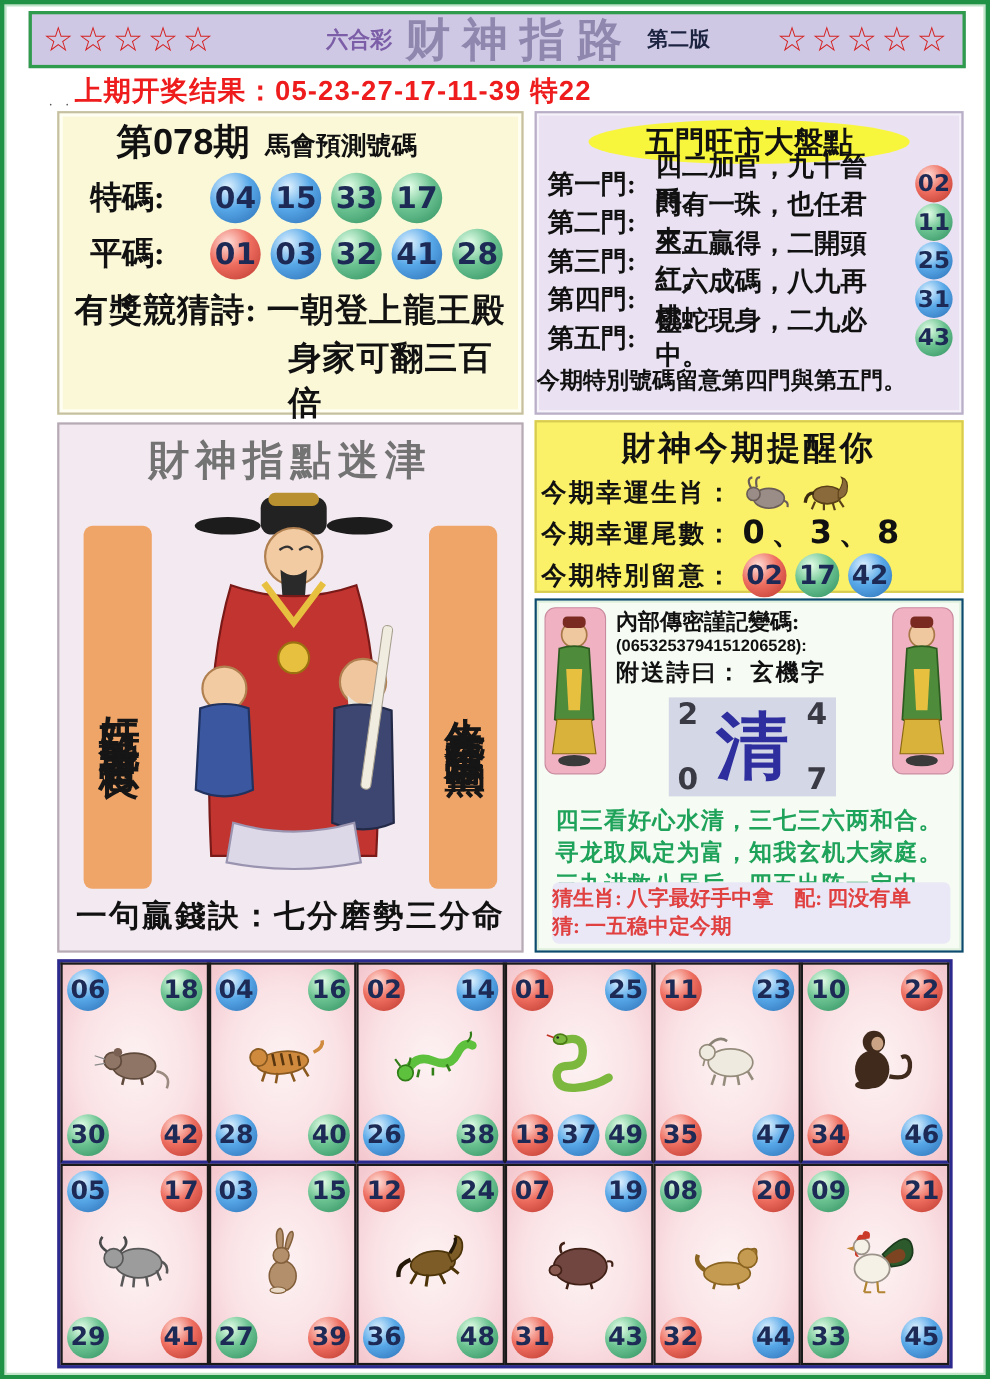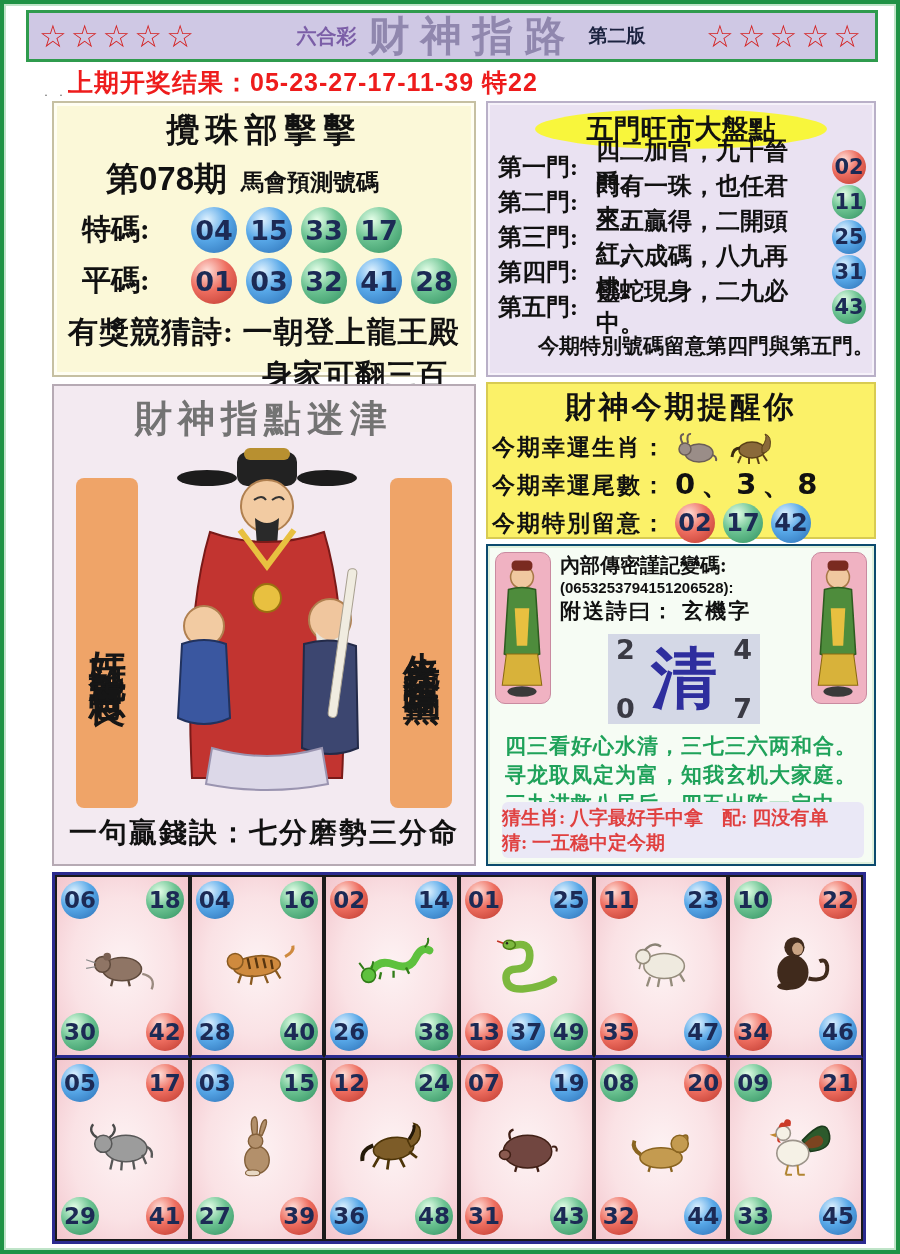--- a/index.html
+++ b/index.html
@@ -48,21 +48,21 @@
   [data-color="green"]{background:radial-gradient(circle at 35% 28%,#e6ffe9 0%,#6cc392 45%,#2f8f5f 100%);}
 
   
   .doors-box{left:482px;top:97px;width:390px;height:276px;background:#eae2f2;border:2px solid #b9b0c8;
              box-shadow:inset 0 0 0 2px #f6f2fa;}
   .doors-title{width:292px;height:40px;margin:6px auto 0;background:#f8f63c;border-radius:50%;
                display:flex;align-items:center;justify-content:center;font-size:27px;font-weight:bold;color:#111;}
   .door-row{display:flex;align-items:center;padding:0 8px 0 10px;height:35px;gap:2px;}
   .door-row .dlabel{font-size:24px;font-weight:bold;width:96px;color:#111;}
   .door-row .dtext{flex:1;font-size:24px;font-weight:bold;color:#111;letter-spacing:0;}
-  .doors-footer{text-align:right;font-size:21px;font-weight:bold;color:#111;margin-top:8px;}
+  .doors-footer{text-align:left;font-size:21px;font-weight:bold;color:#111;margin-top:8px;}
 
   
   .wealth-box{left:48px;top:380px;width:424px;height:482px;background:#f3eaf1;border:2px solid #b6aab4;}
   .wealth-title{text-align:center;font-size:37px;font-weight:bold;letter-spacing:6px;margin-top:8px;color:#737373;}
   .couplet{position:absolute;top:92px;width:62px;height:330px;background:#efa468;border-radius:8px;
            display:flex;align-items:center;justify-content:center;
            writing-mode:vertical-rl;text-orientation:upright;
            font-size:37px;font-weight:bold;color:#161616;letter-spacing:6px;}
   .couplet-left{left:22px;}
   .couplet-right{right:22px;}
@@ -125,21 +125,20 @@
       <span class="paper-title">财神指路</span>
       <span class="edition">第二版</span>
     </div>
     <span class="stars">☆☆☆☆☆</span>
   </div>
 
   <div class="result-line">上期开奖结果：05-23-27-17-11-39 特22</div>
   <span class="stray-dots">· ·</span>
 
   <div class="box draw-box">
-    <div class="draw-title">攪珠部擊擊</div>
     <div class="issue-row">
       <span class="issue">第078期</span>
       <span class="issue-sub">馬會預測號碼</span>
     </div>
     <div class="ball-row">
       <span class="lbl">特碼:</span>
       <span class="ball ball-lg" data-color="blue">04</span>
       <span class="ball ball-lg" data-color="blue">15</span>
       <span class="ball ball-lg" data-color="green">33</span>
       <span class="ball ball-lg" data-color="green">17</span>

